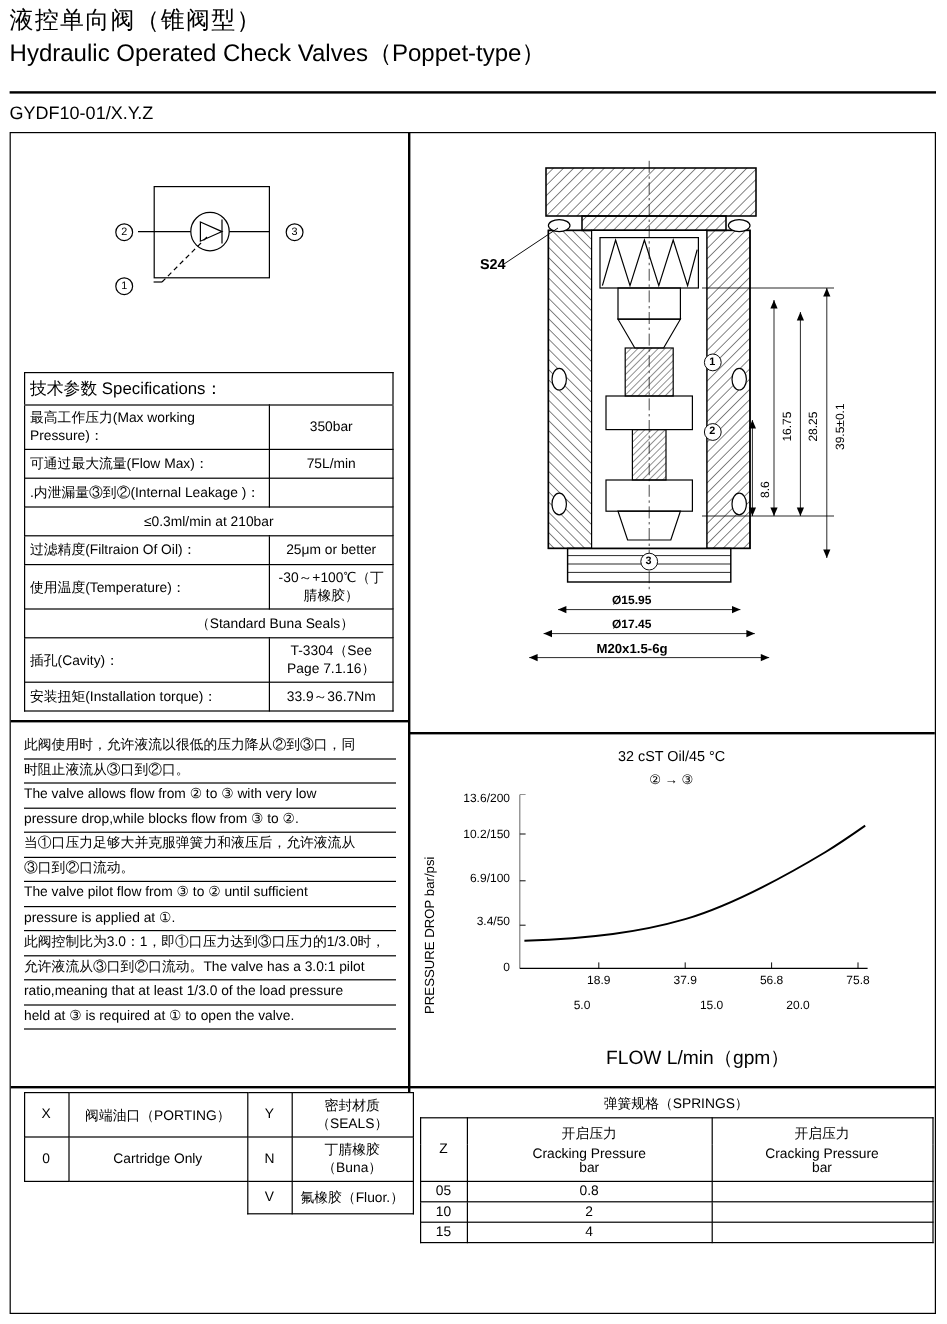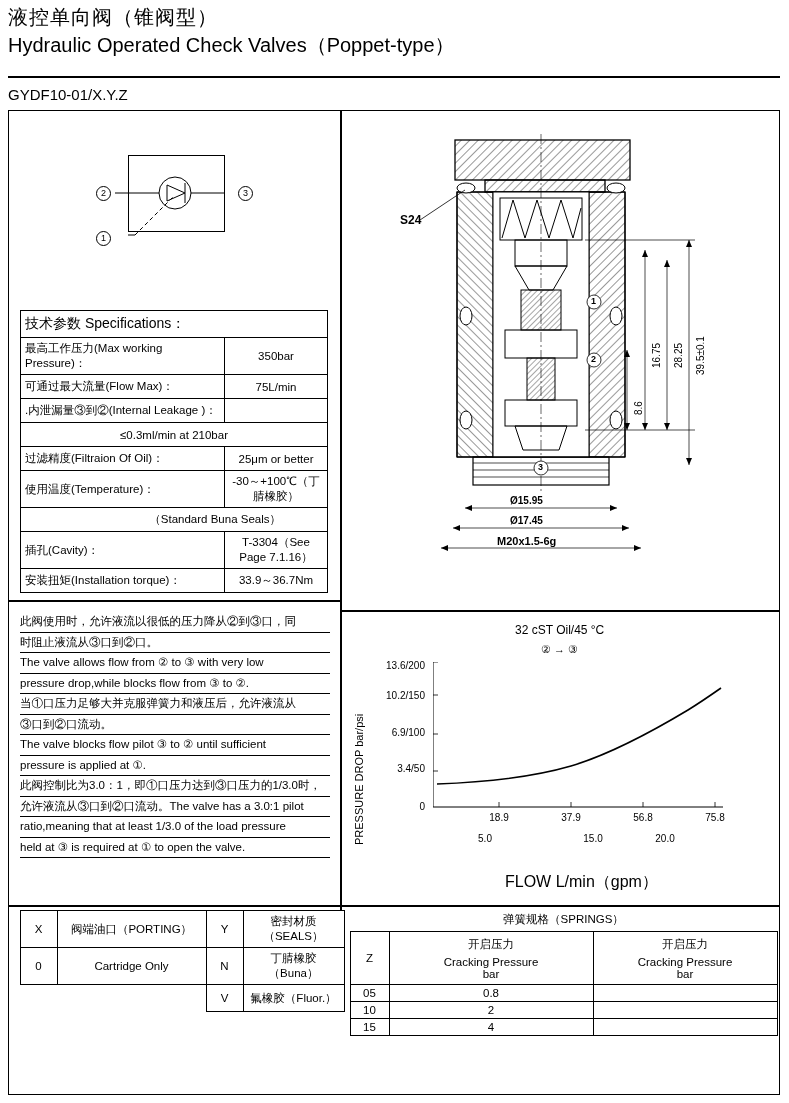--- a/index.html
+++ b/index.html
@@ -139,41 +139,41 @@
         </tr>
     <tr>
           <td class="lbl">过滤精度(Filtraion Of Oil)：</td>
           <td class="val">25μm or better</td>
         </tr>
     <tr>
           <td class="lbl">使用温度(Temperature)：</td>
           <td class="val">-30～+100℃（丁腈橡胶）</td>
         </tr>
     <tr>
-          <td class="rightpad" colspan="2" style="text-align:right;padding-right:46px;">（Standard Buna Seals）</td>
+          <td class="rightpad" colspan="2" style="text-align:right;padding-right:32px;">（Standard Buna Seals）</td>
         </tr>
     <tr>
           <td class="lbl">插孔(Cavity)：</td>
           <td class="val">T-3304（See Page 7.1.16）</td>
         </tr>
     <tr>
           <td class="lbl">安装扭矩(Installation torque)：</td>
           <td class="val">33.9～36.7Nm</td>
         </tr>
   </tbody>
     </table>
 
   <div class="desc">
     <div class="ln">此阀使用时，允许液流以很低的压力降从②到③口，同</div>
     <div class="ln">时阻止液流从③口到②口。</div>
     <div class="ln">The valve allows flow from ② to ③ with very low</div>
     <div class="ln">pressure drop,while blocks flow from ③ to ②.</div>
     <div class="ln">当①口压力足够大并克服弹簧力和液压后，允许液流从</div>
     <div class="ln">③口到②口流动。</div>
-    <div class="ln">The valve blocks flow pilot ③ to ② until sufficient</div>
+    <div class="ln">The valve pilot flow from ③ to ② until sufficient</div>
     <div class="ln">pressure is applied at ①.</div>
     <div class="ln">此阀控制比为3.0：1，即①口压力达到③口压力的1/3.0时，</div>
     <div class="ln">允许液流从③口到②口流动。The valve has a 3.0:1 pilot</div>
     <div class="ln">ratio,meaning that at least 1/3.0 of the load pressure</div>
     <div class="ln">held at ③ is required at ① to open the valve.</div>
   </div>
 
   <div class="sect">
     <svg width="432" height="480">
       <defs>

